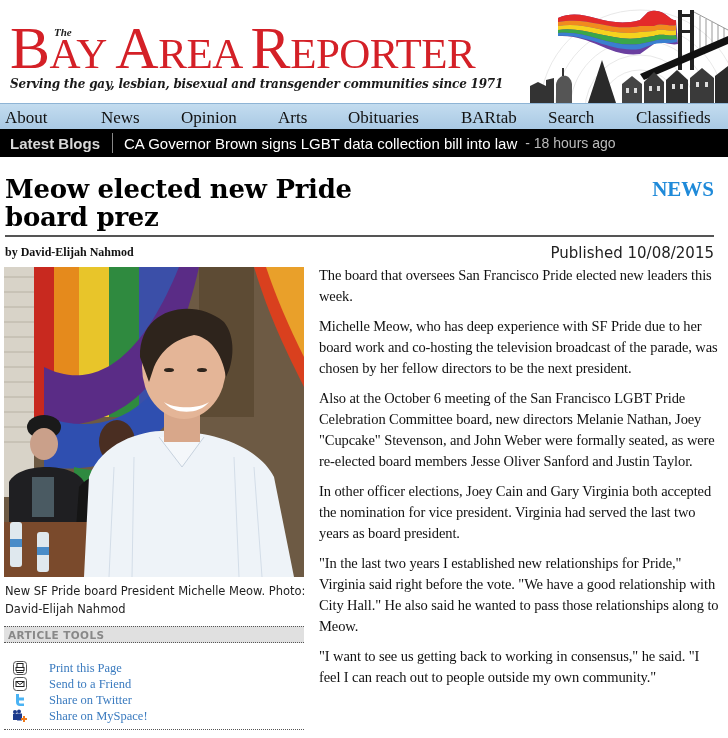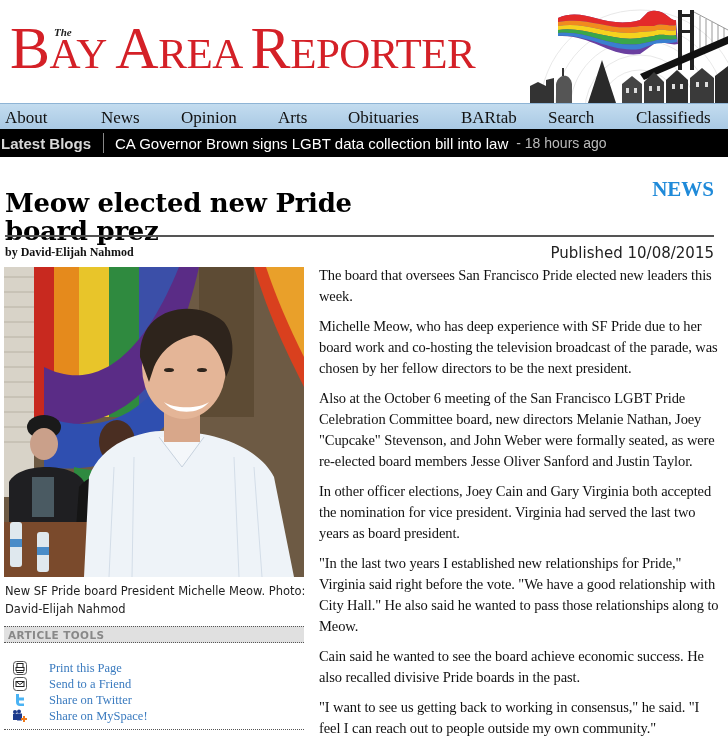--- a/index.html
+++ b/index.html
@@ -13,27 +13,27 @@
   .logo-word { position: absolute; left: 0; top: 6px; font-family: "Liberation Serif", serif; color: #d42027; letter-spacing: -0.5px; white-space: nowrap; line-height: 1; }
   .logo-word .cap { font-size: 60px; }
   .logo-word .sm { font-size: 43px; }
   .tagline { position: absolute; left: 10px; top: 77px; font-family: "DejaVu Serif", serif; font-style: italic; font-weight: bold; font-size: 12px; color: #1a1a1a; white-space: nowrap; letter-spacing: -0.2px; }
   .skyline { position: absolute; left: 530px; top: 0; width: 198px; height: 103px; }
 
   
   .nav { position: absolute; left: 0; top: 103px; width: 728px; height: 26px; background: linear-gradient(#c3dcef, #a9c9e4); border-top: 1px solid #8eb4d5; display: flex; align-items: center; }
   .nav-item { font-family: "Liberation Serif", serif; font-size: 17px; color: #111; text-align: center; position: absolute; top: 4px; }
   .blogs { position: absolute; left: 0; top: 129px; width: 728px; height: 28px; background: #000; display: flex; align-items: center; }
-  .blogs-label { font-family: "Liberation Sans", sans-serif; font-weight: bold; font-size: 15px; color: #d8d8d8; padding-left: 1px; }
+  .blogs-label { font-family: "Liberation Sans", sans-serif; font-weight: bold; font-size: 15px; color: #d8d8d8; padding-left: 10px; }
   .blogs-sep { width: 1px; height: 20px; background: #888; margin: 0 11px 0 12px; }
   .blogs-headline { font-family: "Liberation Sans", sans-serif; font-size: 15px; color: #fff; }
   .blogs-time { font-family: "Liberation Sans", sans-serif; font-size: 14px; color: #bbb; margin-left: 8px; }
 
   
-  .headline { position: absolute; left: 5px; top: 175px; width: 400px; font-family: "DejaVu Serif", serif; font-weight: bold; font-size: 26px; line-height: 28px; color: #000; letter-spacing: -0.3px; margin-top: 14px; }
+  .headline { position: absolute; left: 5px; top: 175px; width: 400px; font-family: "DejaVu Serif", serif; font-weight: bold; font-size: 26px; line-height: 28px; color: #000; letter-spacing: -0.3px; }
   .section-label { position: absolute; right: 14px; top: 177px; font-family: "Liberation Serif", serif; font-weight: bold; font-size: 21px; color: #1f8ad9; }
   .rule { position: absolute; left: 5px; top: 235px; width: 709px; height: 2px; background: #555; }
   .byline { position: absolute; left: 5px; top: 245px; font-family: "Liberation Serif", serif; font-weight: bold; font-size: 12px; color: #111; }
   .published { position: absolute; right: 14px; top: 244px; font-family: "DejaVu Sans", sans-serif; font-size: 15px; color: #222; text-align: center; }
 
   
   .photo { position: absolute; left: 4px; top: 267px; width: 300px; height: 310px; overflow: hidden; background: #8a6a48; }
   .caption { position: absolute; left: 5px; top: 582px; width: 305px; font-family: "DejaVu Sans", sans-serif; font-size: 11.5px; line-height: 18px; color: #222; }
 
   
@@ -51,20 +51,21 @@
 </head>
 <body>
 
 <div class="masthead">
   <div class="logo">
     <div class="logo-word">
       <span class="cap">B</span><span class="sm">AY </span><span class="cap">A</span><span class="sm">REA </span><span class="cap">R</span><span class="sm">EPORTER</span>
     </div>
     <div class="logo-the">The</div>
   </div>
+  <div class="tagline">Serving the gay, lesbian, bisexual and transgender communities since 1971</div>
 
   <svg class="skyline" viewBox="0 0 198 103" width="198" height="103">
     <g fill="none" stroke="#e2e2e2" stroke-width="0.8">
       <circle cx="110" cy="110" r="40"></circle>
         <circle cx="110" cy="110" r="55"></circle>
         <circle cx="110" cy="110" r="70"></circle>
         <circle cx="110" cy="110" r="85"></circle>
         <circle cx="110" cy="110" r="100"></circle>
     </g>
 
@@ -246,16 +247,15 @@
     </li>
   </ul>
 </div>
 
 <div class="body">
   <p>The board that oversees San Francisco Pride elected new leaders this week.</p>
   <p>Michelle Meow, who has deep experience with SF Pride due to her board work and co-hosting the television broadcast of the parade, was chosen by her fellow directors to be the next president.</p>
   <p>Also at the October 6 meeting of the San Francisco LGBT Pride Celebration Committee board, new directors Melanie Nathan, Joey "Cupcake" Stevenson, and John Weber were formally seated, as were re-elected board members Jesse Oliver Sanford and Justin Taylor.</p>
   <p>In other officer elections, Joey Cain and Gary Virginia both accepted the nomination for vice president. Virginia had served the last two years as board president.</p>
   <p>"In the last two years I established new relationships for Pride," Virginia said right before the vote. "We have a good relationship with City Hall." He also said he wanted to pass those relationships along to Meow.</p>
-  <p>Cain said he wanted to see the board achieve economic success. He also recalled divisive Pride boards in the past.</p>
   <p>"I want to see us getting back to working in consensus," he said. "I feel I can reach out to people outside my own community."</p>
 
 </div>
 
 </body></html>

